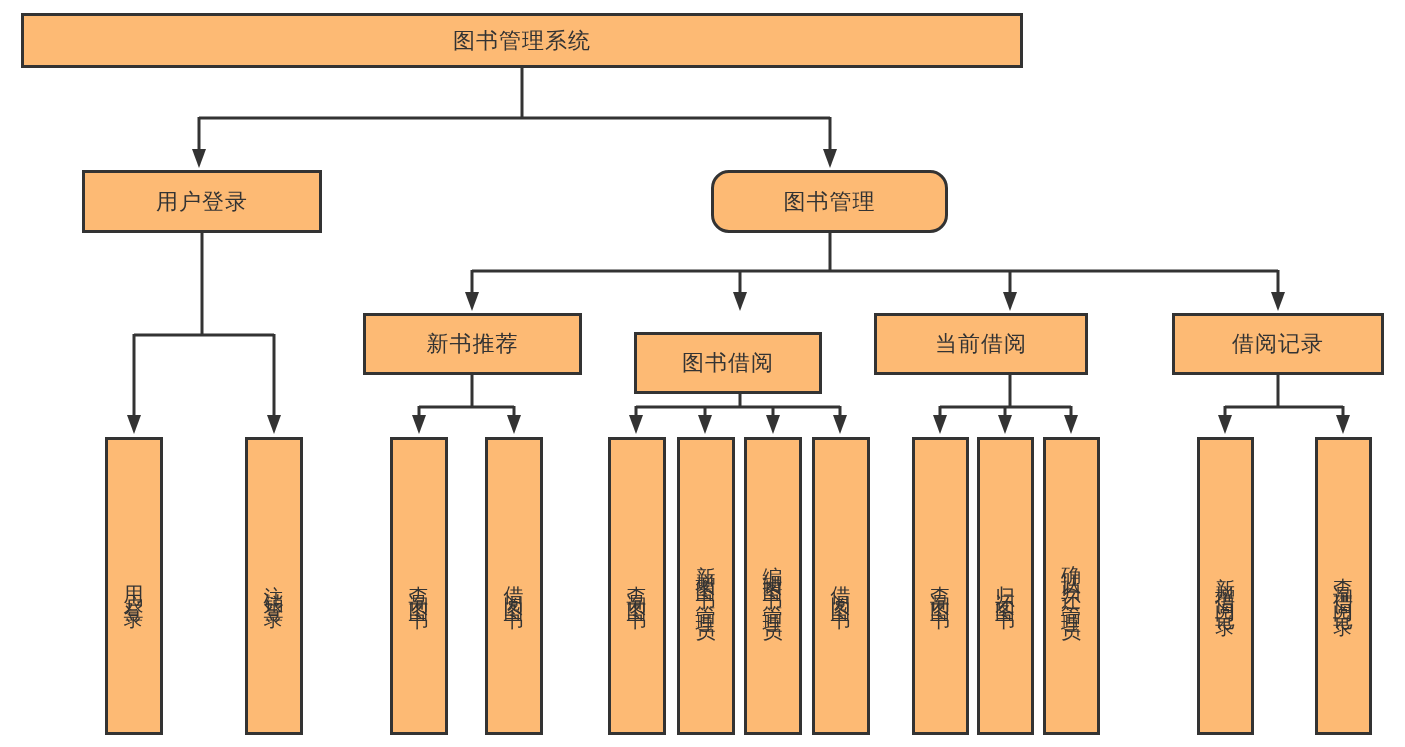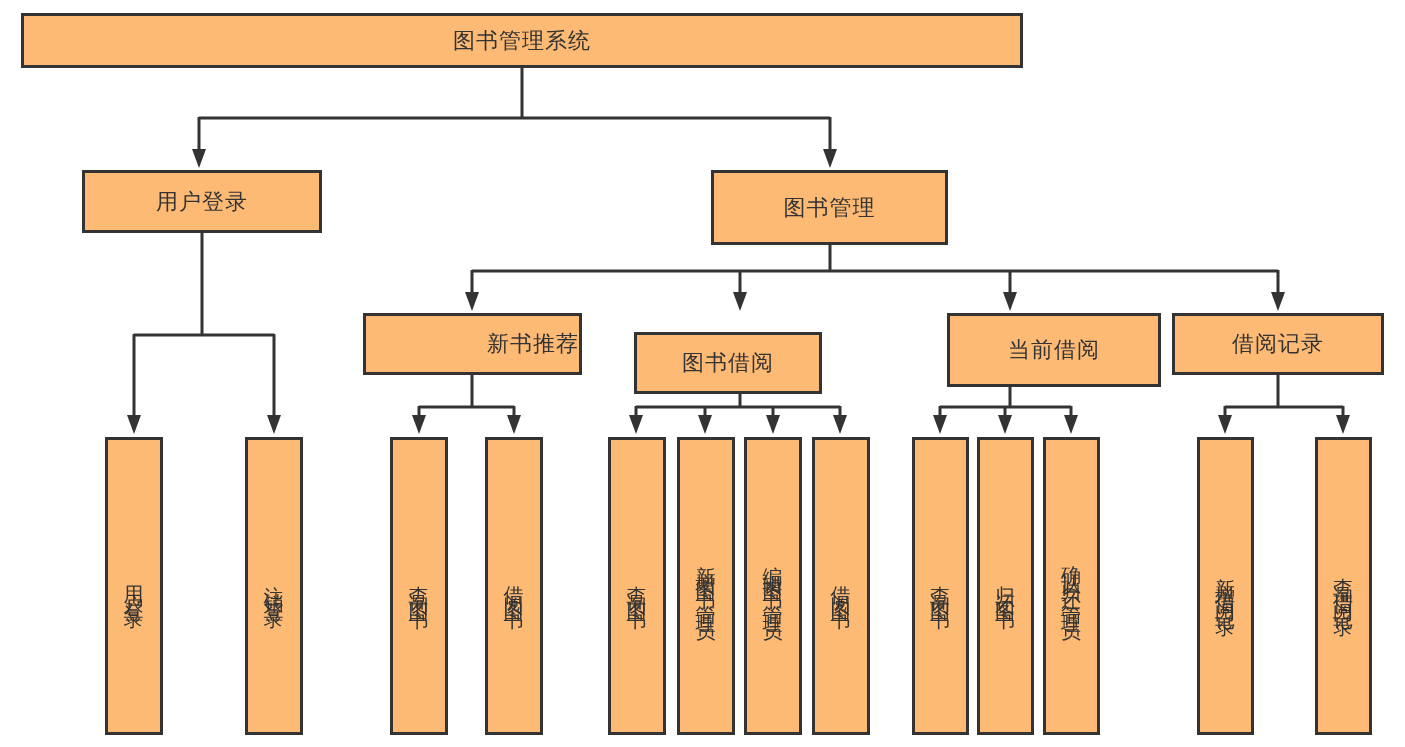--- a/index.html
+++ b/index.html
@@ -112,31 +112,31 @@
     </g>
   </svg>
 
   <div class="node h" style="left:21px;top:13px;width:1002px;height:55px;">
       <span>图书管理系统</span>
     </div>
 
   <div class="node h" style="left:82px;top:170px;width:240px;height:63px;">
       <span>用户登录</span>
     </div>
-  <div class="node h" style="left:711px;top:170px;width:237px;height:75px;">
+  <div class="node h" style="left:711px;top:170px;width:237px;height:63px;border-radius:18px;">
       <span>图书管理</span>
     </div>
 
-  <div class="node h" style="left:363px;top:313px;width:219px;height:62px;justify-content:flex-end;">
+  <div class="node h" style="left:363px;top:313px;width:219px;height:62px;">
       <span>新书推荐</span>
     </div>
   <div class="node h" style="left:634px;top:313px;width:188px;height:62px;margin-top:19px;">
       <span>图书借阅</span>
     </div>
-  <div class="node h" style="left:947px;top:313px;width:214px;height:74px;">
+  <div class="node h" style="left:874px;top:313px;width:214px;height:62px;">
       <span>当前借阅</span>
     </div>
   <div class="node h" style="left:1172px;top:313px;width:212px;height:62px;">
       <span>借阅记录</span>
     </div>
 
   <div class="node v" style="left:105px;top:437px;width:58px;height:298px;">
       <span class="vtxt">用户登录</span>
     </div>
   <div class="node v" style="left:245px;top:437px;width:58px;height:298px;">

